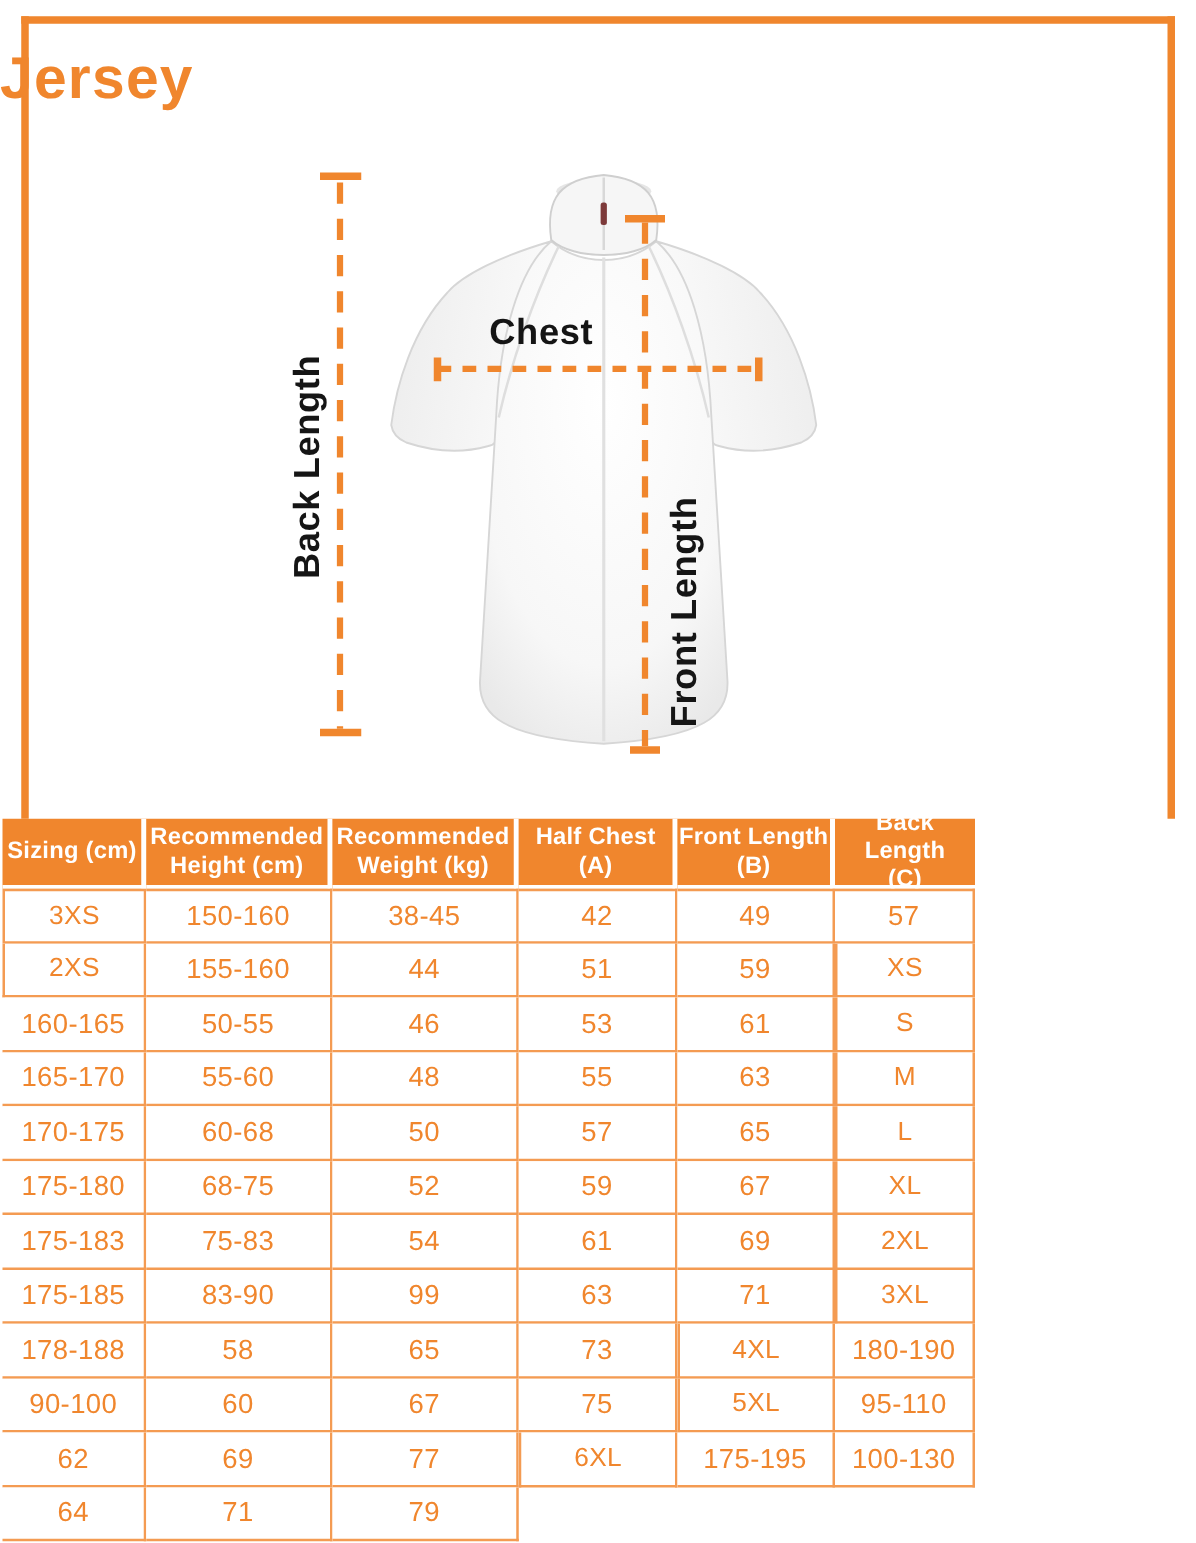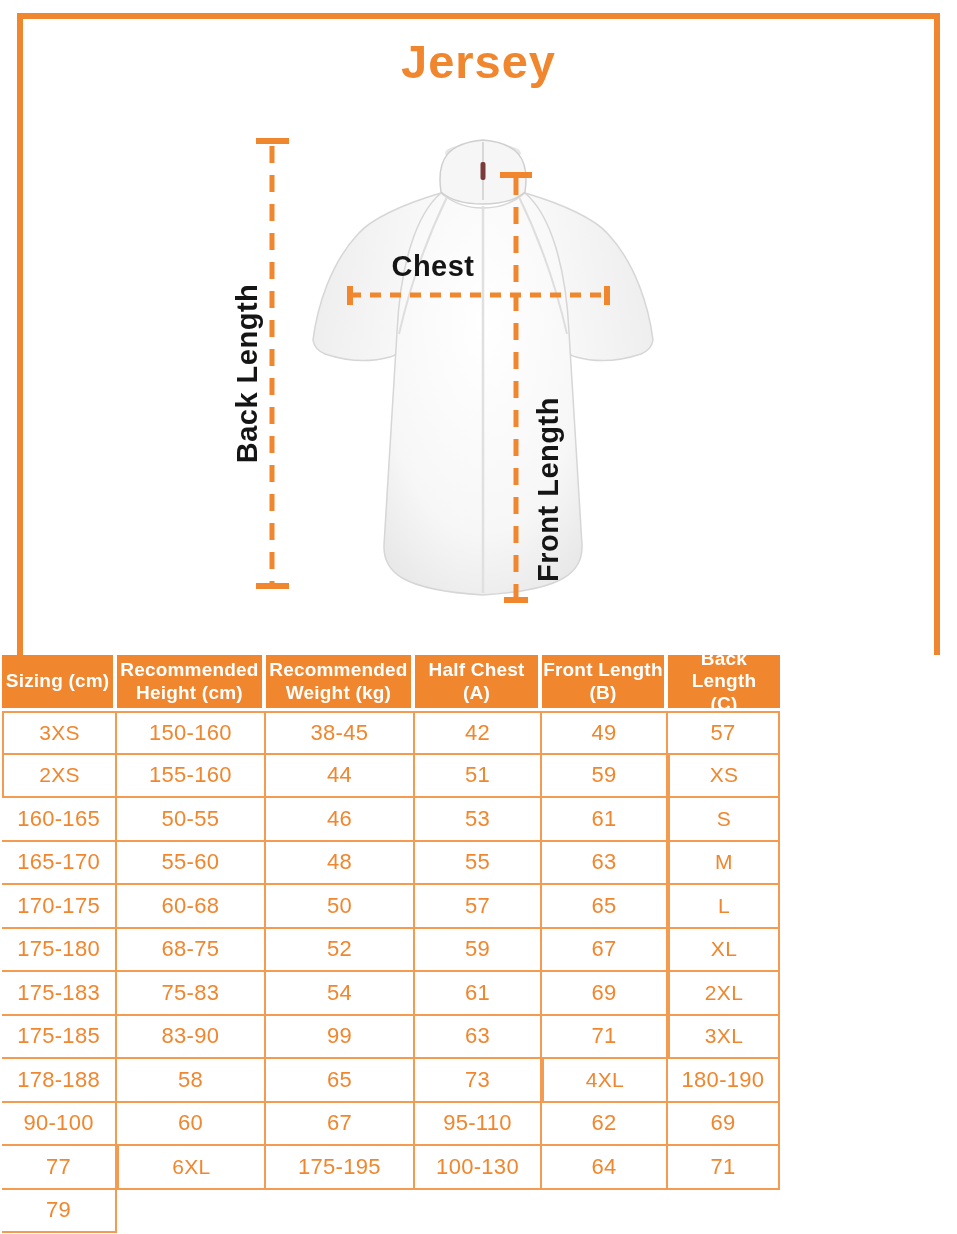--- a/index.html
+++ b/index.html
@@ -14,21 +14,21 @@
     background:#fff; overflow:hidden;
     font-family:"Liberation Sans", sans-serif;
   }
   
   .frame{
     position:absolute; left:17px; top:13px; width:923px; height:642px;
     border:6px solid var(--orange); border-bottom:none;
   }
   .page-title{
     position:absolute; left:0; top:34px; width:957px;
-    text-align:center; color:var(--orange);
+    color:var(--orange);
     font-size:47px; font-weight:800; letter-spacing:1px;
   }
   
   .diagram-svg{ position:absolute; left:0; top:0; width:957px; height:655px; }
   .measure-label{
     position:absolute; color:var(--label-black);
     font-size:29px; font-weight:600; letter-spacing:.5px;
     text-align:center; white-space:nowrap;
   }
   .chest-label{ left:348px; top:250px; width:170px; }
@@ -186,20 +186,22 @@
       <div class="bcell colfirst">3XL</div>
       <div class="bcell">178-188</div>
       <div class="bcell">58</div>
       <div class="bcell">65</div>
       <div class="bcell">73</div>
       <div class="bcell colfirst">4XL</div>
       <div class="bcell">180-190</div>
       <div class="bcell">90-100</div>
       <div class="bcell">60</div>
       <div class="bcell">67</div>
+      <div class="bcell">75</div>
+      <div class="bcell colfirst">5XL</div>
       <div class="bcell">95-110</div>
       <div class="bcell">62</div>
       <div class="bcell">69</div>
       <div class="bcell">77</div>
       <div class="bcell colfirst">6XL</div>
       <div class="bcell">175-195</div>
       <div class="bcell">100-130</div>
       <div class="bcell">64</div>
       <div class="bcell">71</div>
       <div class="bcell">79</div>

